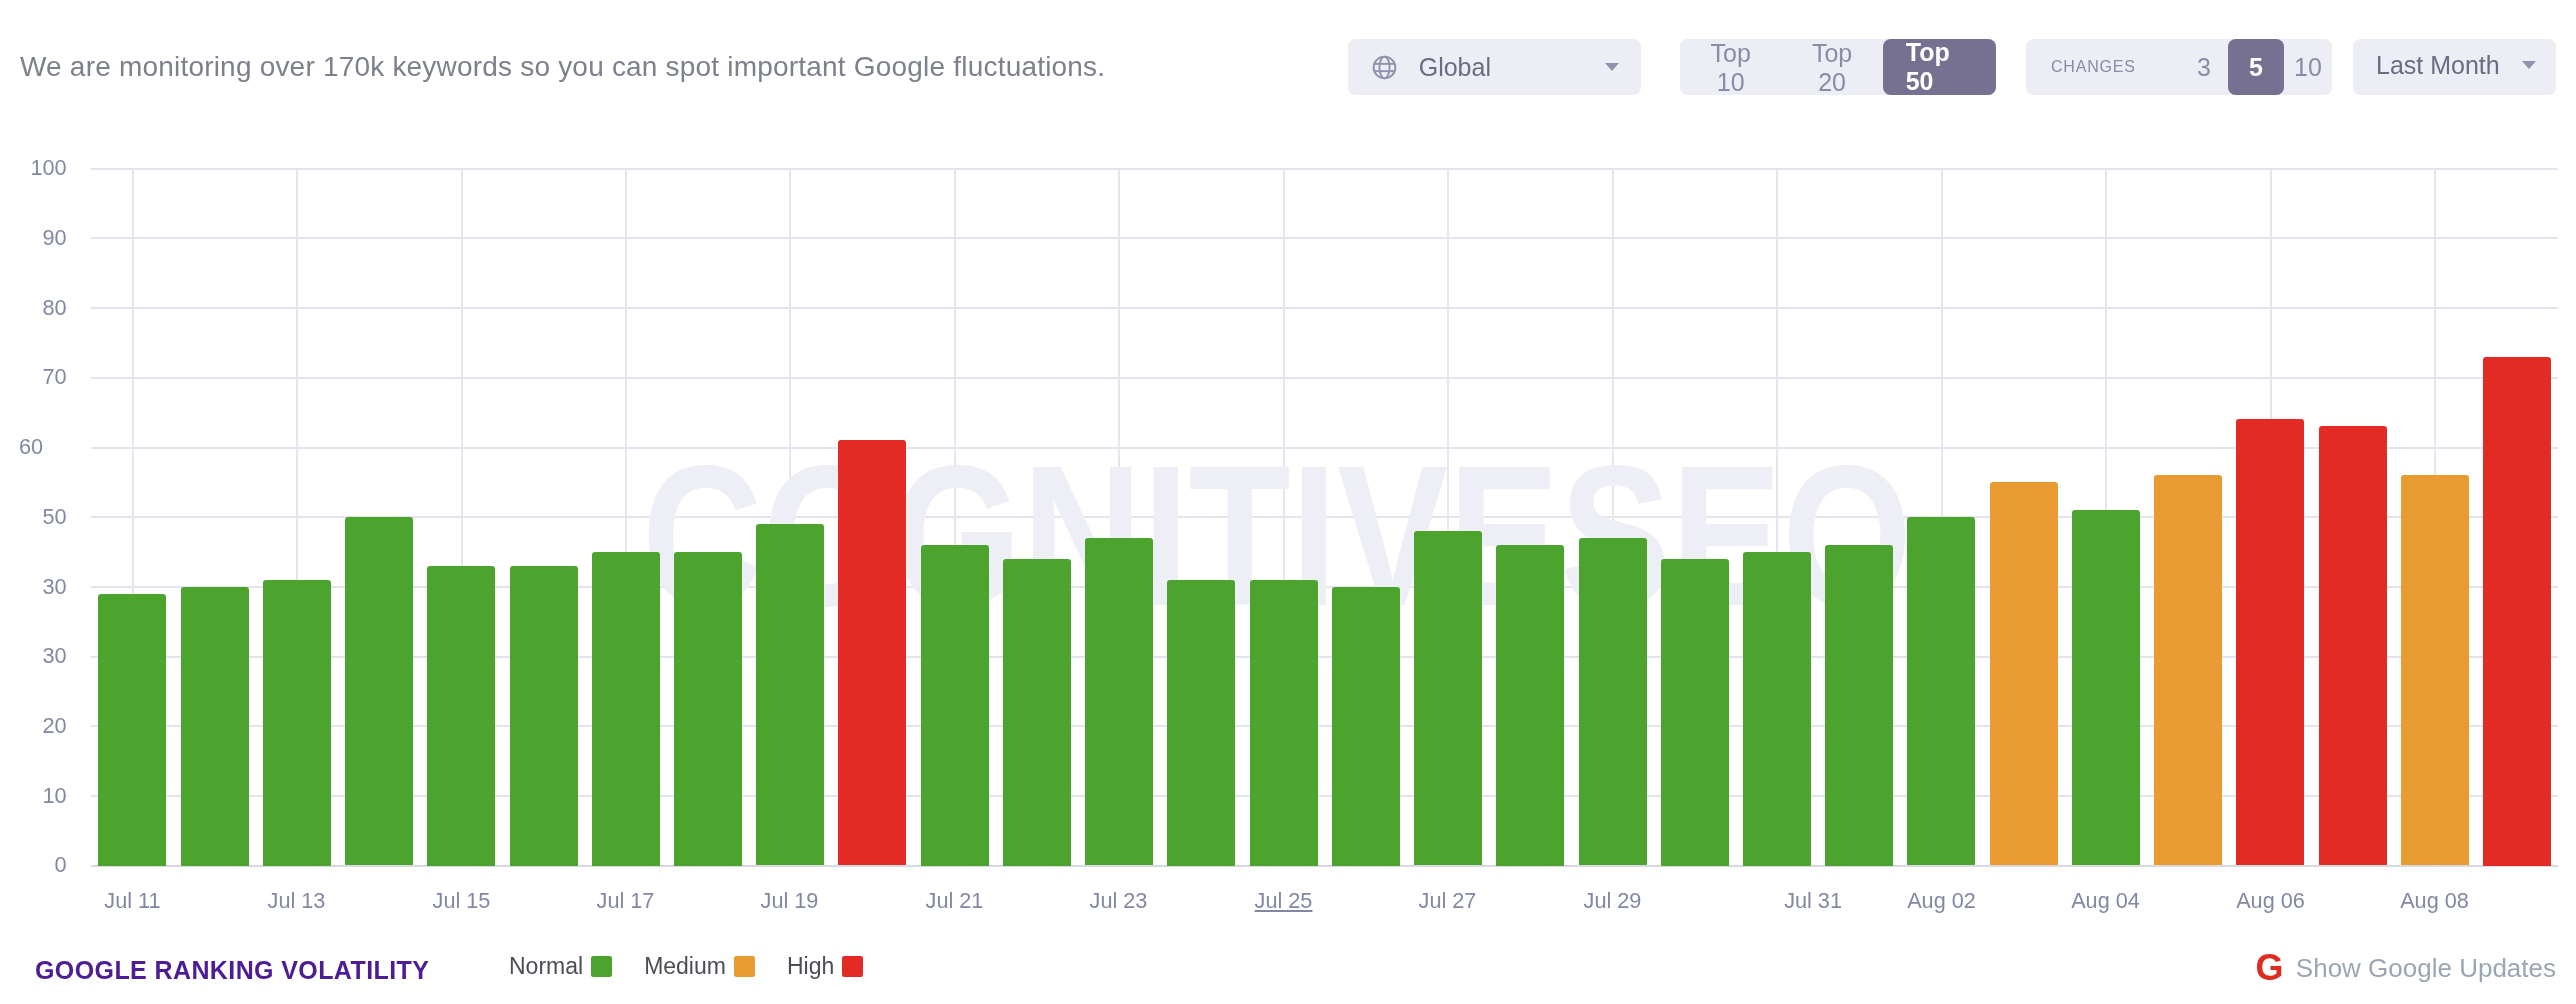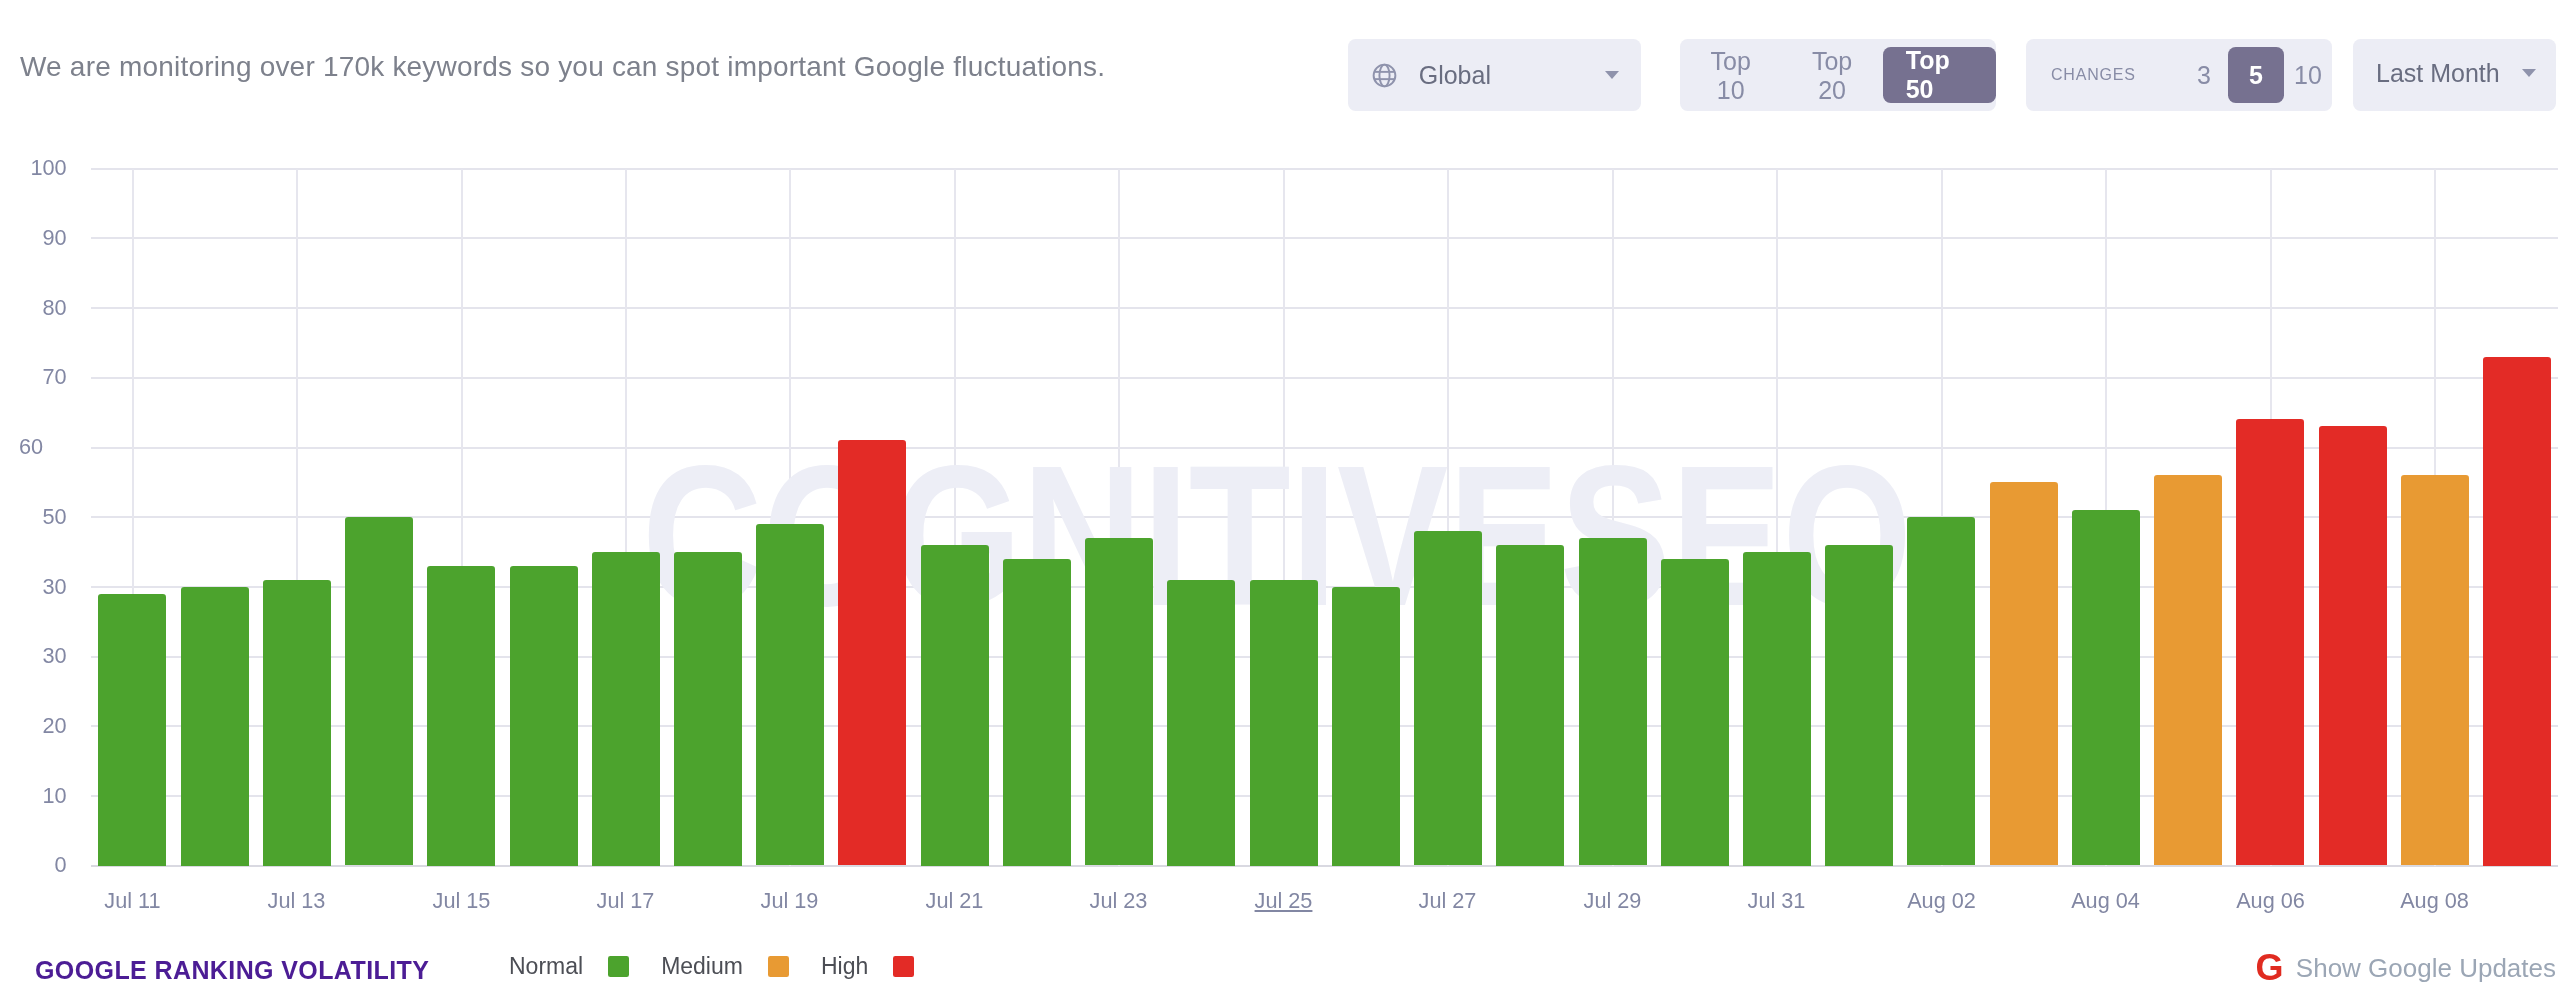--- a/index.html
+++ b/index.html
@@ -8,21 +8,21 @@
     font-family:"Liberation Sans","DejaVu Sans",sans-serif;
     -webkit-font-smoothing:antialiased;
   }
   .abs{position:absolute;}
 
   
   .top-message{
     left:20px;top:51px;font-size:28px;color:#7d818c;letter-spacing:0.2px;
   }
   .pill{
-    height:72px;background:#ecedf5;border-radius:7.7px;
+    height:56px;background:#ecedf5;border-radius:7.7px;
     display:flex;align-items:center;box-sizing:border-box;
   }
   .pill-label{font-size:25px;color:#696d80;}
   .muted-btn{font-size:25px;color:#888ca6;background:none;border:none;
     padding:0 18.6px;height:56px;cursor:pointer;font-family:inherit;}
   .sel-dark{
     background:#767190;color:#ffffff;font-weight:bold;border-radius:7.7px;
     display:flex;align-items:center;justify-content:center;height:56px;
   }
   .caret{
@@ -52,21 +52,21 @@
     left:642px;top:435px;font-size:201px;line-height:201px;color:#edeef6;
     letter-spacing:0;white-space:nowrap;z-index:2;transform:scaleX(.83);
     transform-origin:left top;user-select:none;
   }
   #watermark .wm-a{font-weight:600;}
   #watermark .wm-b{font-weight:800;}
 
   
   #footer-title{left:35px;top:956px;font-size:25px;font-weight:bold;color:#4c1d95;letter-spacing:0.4px;}
   #legend{left:509px;top:953px;display:flex;align-items:center;gap:32px;}
-  .legend-item{display:flex;align-items:center;gap:25px;}
+  .legend-item{display:flex;align-items:center;gap:8px;}
   .legend-label{font-size:23px;color:#4c4e55;}
   .legend-swatch{width:21px;height:21px;border-radius:2.3px;}
   #google-updates{right:20px;top:950px;display:flex;align-items:center;gap:12.4px;cursor:pointer;}
   #google-g{font-size:36px;font-weight:800;color:#e02b20;line-height:36px;}
   #google-updates-label{font-size:26px;color:#9ba6b5;}
 </style>
 </head>
 <body>
 
 <div class="abs top-message">We are monitoring over 170k keywords so you can spot important Google fluctuations.</div>
@@ -179,21 +179,21 @@
     <div class="xlab" style="left: 67px; top: 888px;">Jul 11</div>
     <div class="xlab" style="left: 231px; top: 888px;">Jul 13</div>
     <div class="xlab" style="left: 396px; top: 888px;">Jul 15</div>
     <div class="xlab" style="left: 560px; top: 888px;">Jul 17</div>
     <div class="xlab" style="left: 724px; top: 888px;">Jul 19</div>
     <div class="xlab" style="left: 889px; top: 888px;">Jul 21</div>
     <div class="xlab" style="left: 1053px; top: 888px;">Jul 23</div>
     <div class="xlab" style="left: 1218px; top: 888px; text-decoration: underline;">Jul 25</div>
     <div class="xlab" style="left: 1382px; top: 888px;">Jul 27</div>
     <div class="xlab" style="left: 1547px; top: 888px;">Jul 29</div>
-    <div class="xlab" style="left: 1711px; top: 888px;">Jul 31</div>
+    <div class="xlab" style="left: 1711px; top: 888px; text-align: right;">Jul 31</div>
     <div class="xlab" style="left: 1876px; top: 888px;">Aug 02</div>
     <div class="xlab" style="left: 2040px; top: 888px;">Aug 04</div>
     <div class="xlab" style="left: 2205px; top: 888px;">Aug 06</div>
     <div class="xlab" style="left: 2369px; top: 888px;">Aug 08</div>
   </div>
 
 <div class="abs" id="footer-title">GOOGLE RANKING VOLATILITY</div>
 <div class="abs" id="legend">
     <div class="legend-item">
       <span class="legend-label">Normal</span>

